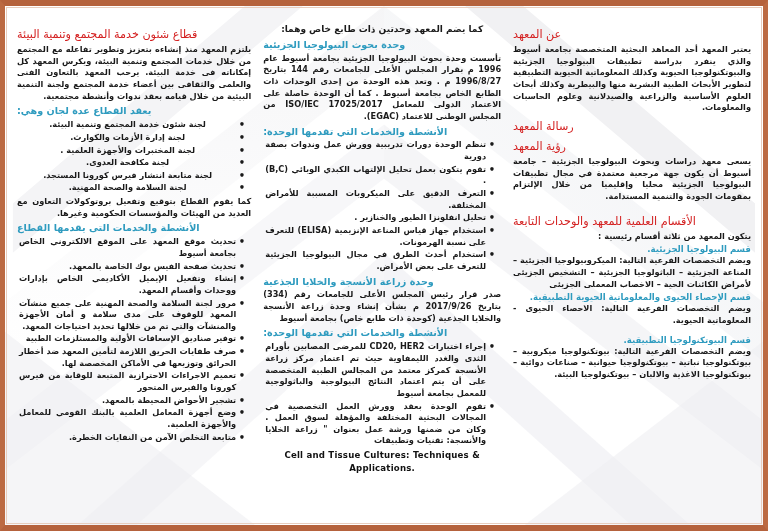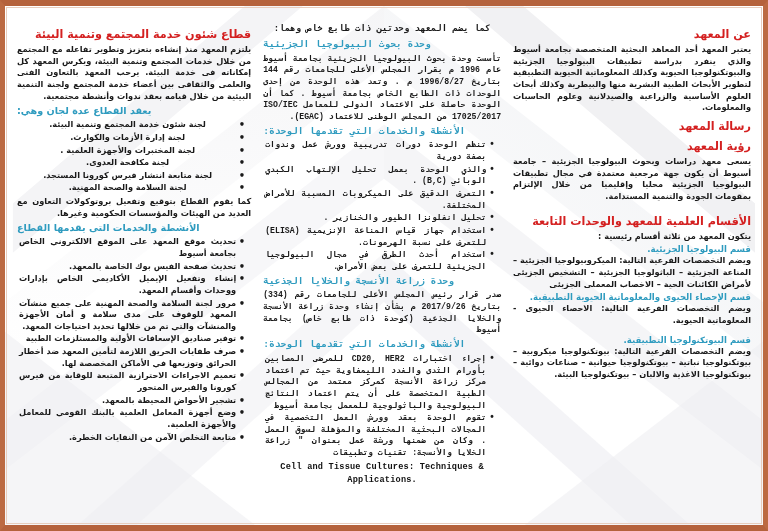--- a/index.html
+++ b/index.html
@@ -54,29 +54,29 @@
     height: 100%;
     padding: 7px 6px 7px 6px;
     gap: 0;
   }
   .col {
     height: 100%;
     overflow: hidden;
     padding: 0 6px;
   }
   .col-right { width: 33.5%; }   
-  .col-mid   { width: 33.5%; font-family: Liberation Mono, monospace; }
+  .col-mid   { width: 33.5%; }
   .col-left  { width: 33.0%; }
 
   
   .h-red {
     color: #d42020;
-    font-weight: bold;
+    font-weight: normal;
     font-size: 11.2px;
-    text-align: right;
+    text-align: left;
     line-height: 1.35;
     margin: 5px 0 2px 0;
     direction: rtl;
   }
   .h-red.first { margin-top: 14px; }
 
   .h-teal {
     color: #2e9bbf;
     font-weight: bold;
     font-size: 9.6px;
@@ -214,21 +214,21 @@
       <div class="spacer-md"></div>
 
       <div class="body-txt" style="font-size:9px;">كما يضم المعهد وحدتين ذات طابع خاص وهما:</div>
 
       <div class="h-teal">وحدة بحوث البيولوجيا الجزيئية</div>
       <div class="body-txt jr">تأسست وحدة بحوث البيولوجيا الجزيئية بجامعة أسيوط عام 1996 م بقرار المجلس الأعلى للجامعات رقم 144 بتاريخ 1996/8/27 م . وتعد هذه الوحدة من إحدى الوحدات ذات الطابع الخاص بجامعة أسيوط . كما أن الوحدة حاصلة على الاعتماد الدولى للمعامل  ISO/IEC 17025/2017 من المجلس الوطنى للاعتماد (EGAC).</div>
 
       <div class="h-teal">الأنشطة والخدمات التي تقدمها الوحدة:</div>
       <ul class="bullets">
         <li>تنظم الوحدة دورات تدريبية وورش عمل وندوات بصفة دورية</li>
-        <li>والذي الوحدة بعمل تحليل الإلتهاب الكبدي الوبائي (B,C) .</li>
+        <li>تقوم يتكون بعمل تحليل الإلتهاب الكبدي الوبائي (B,C) .</li>
         <li>التعرف الدقيق على الميكروبات المسببة للأمراض المختلفة.</li>
         <li>تحليل انفلونزا الطيور والخنازير .</li>
         <li>استخدام جهاز قياس المناعة الإنزيمية (ELISA) للتعرف على نسبة الهرمونات.</li>
         <li>استخدام أحدث الطرق في مجال البيولوجيا الجزيئية للتعرف على بعض الأمراض.</li>
       </ul>
 
       <div class="h-teal">وحدة زراعة الأنسجة والخلايا الجذعية</div>
       <div class="body-txt jr">صدر قرار رئيس المجلس الأعلى للجامعات رقم (334) بتاريخ 2017/9/26 م بشأن إنشاء وحدة زراعة الأنسجة والخلايا الجذعية (كوحدة ذات طابع خاص) بجامعة أسيوط</div>
 
       <div class="h-teal">الأنشطة والخدمات التي تقدمها الوحدة:</div>

